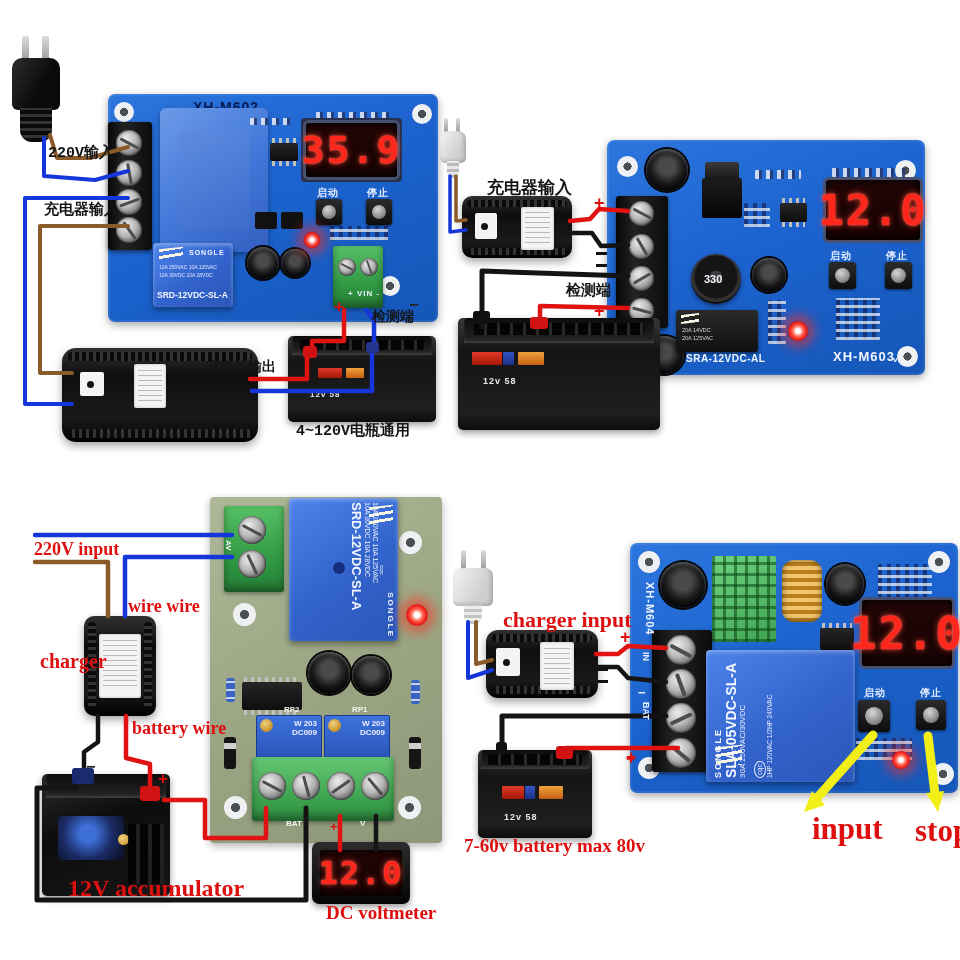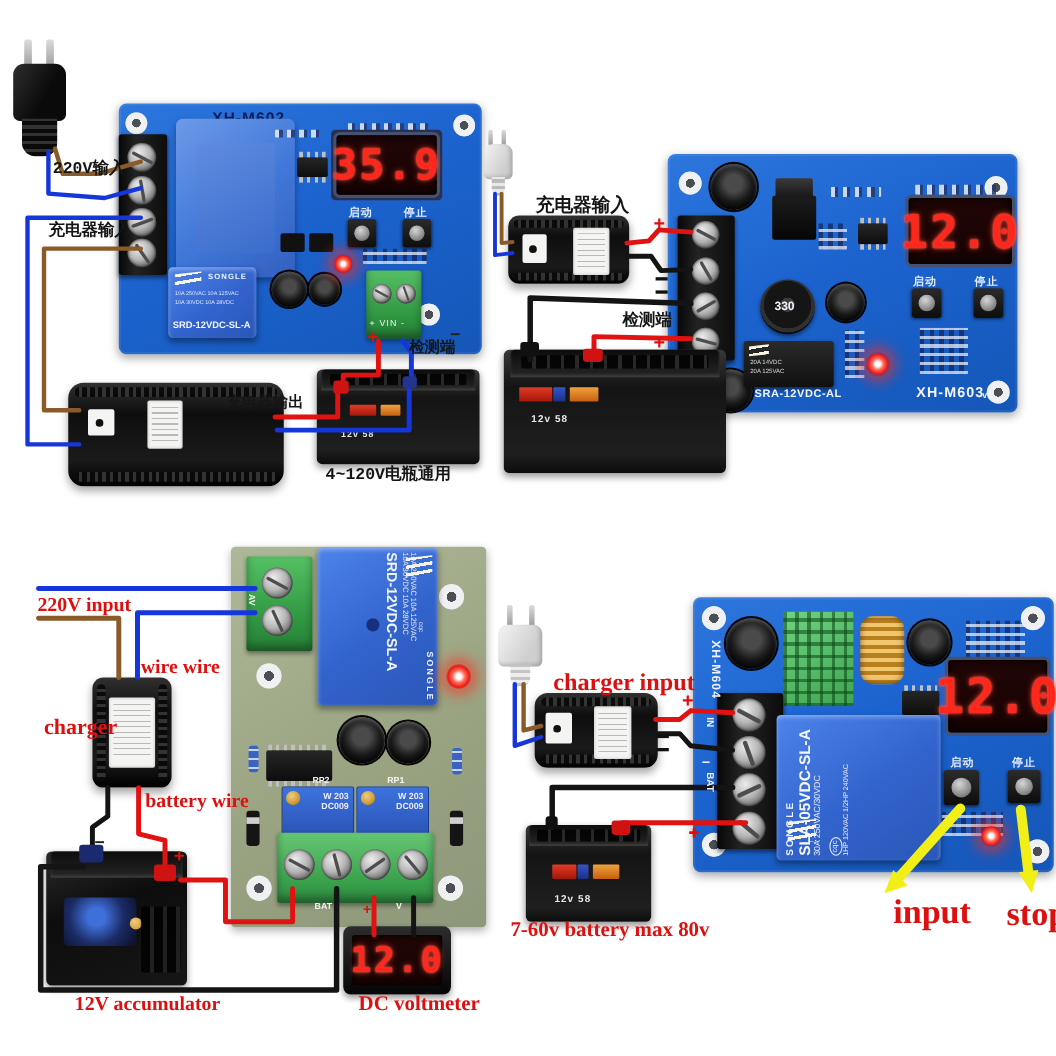--- a/index.html
+++ b/index.html
@@ -173,21 +173,21 @@
       <div class="txt wht" style="left:4px;top:48px;font-size:8.5px">SRD-12VDC-SL-A</div>
     </div>
 
     <div class="gterm" style="left:333px;top:246px;width:50px;height:62px"></div>
     <div class="screw" style="left:338px;top:258px;width:18px;height:18px">
         <i></i>
       </div>
     <div class="screw" style="left:360px;top:258px;width:18px;height:18px">
         <i style="transform:rotate(70deg)"></i>
       </div>
-    <div class="txt lab" style="left:336px;top:290px;font-size:8px;color:#eef2ff;font-weight:normal;letter-spacing:1px">+ VIN -</div>
+    <div class="txt lab" style="left:348px;top:290px;font-size:8px;color:#eef2ff;font-weight:bold;letter-spacing:1px">+ VIN -</div>
 
     <div class="txt lab" style="left:334px;top:298px;font-size:17px;font-weight:bold;color:#de0f0f">+</div>
     <div class="txt lab" style="left:409px;top:296px;font-size:16px;font-weight:bold;color:#222">−</div>
     <div class="txt cn lab" style="left:372px;top:310px;font-size:14px">检测端</div>
 
     <div class="txt cn lab" style="left:48px;top:146px;font-size:15px">220V输入</div>
     <div class="txt cn lab" style="left:44px;top:203px;font-size:15px">充电器输入</div>
     <div class="txt cn lab" style="left:206px;top:360px;font-size:14px">充电器输出</div>
 
     <div class="charger" style="left:62px;top:348px;width:196px;height:94px"></div>
@@ -382,21 +382,21 @@
     <div class="txt lab" style="left:86px;top:758px;font-size:16px;font-weight:bold;color:#222">−</div>
     <div class="txt lab" style="left:158px;top:770px;font-size:17px;font-weight:bold;color:#de0f0f">+</div>
     <div class="batt" style="left:42px;top:774px;width:128px;height:122px;background:linear-gradient(160deg,#2a2a2a,#0d0d0d 40%,#161616)">
       <div class="batt-top" style="height:20%"></div>
       <div class="abs" style="left:16px;top:42px;width:66px;height:44px;border-radius:4px;background:radial-gradient(circle at 45% 40%,#3f6fd8 0 18%,#1b2c66 55%,#0e1430 90%)"></div>
       <div class="abs" style="left:76px;top:60px;width:11px;height:11px;border-radius:50%;background:radial-gradient(circle at 40% 35%,#f2cf7c,#c8932a)"></div>
       <div class="cells" style="left:86px;top:50px;width:36px;height:60px;background:repeating-linear-gradient(90deg,#000 0 8px,#242424 8px 12px)"></div>
     </div>
     <div class="post" style="left:72px;top:768px;width:22px;height:16px;background:#1b2a6e;z-index:7"></div>
     <div class="post" style="left:140px;top:786px;width:20px;height:15px;background:#d01212;z-index:7"></div>
-    <div class="txt rlabel lab" style="left:68px;top:903px;font-size:18px">12V accumulator</div>
+    <div class="txt rlabel lab" style="left:68px;top:875px;font-size:24px">12V accumulator</div>
 
     <div class="abs" style="left:312px;top:842px;width:98px;height:62px;background:linear-gradient(#2c2c2c,#050505);border-radius:7px;box-shadow:0 3px 6px rgba(0,0,0,.4)"></div>
     <div class="disp" style="left:320px;top:850px;width:82px;height:46px;box-shadow:inset 0 0 8px #000">
       <span class="digits" style="font-size:32px">12.0</span>
     </div>
     <div class="txt rlabel lab" style="left:326px;top:903px;font-size:19px">DC voltmeter</div>
   </section>
 
   <section>
 

